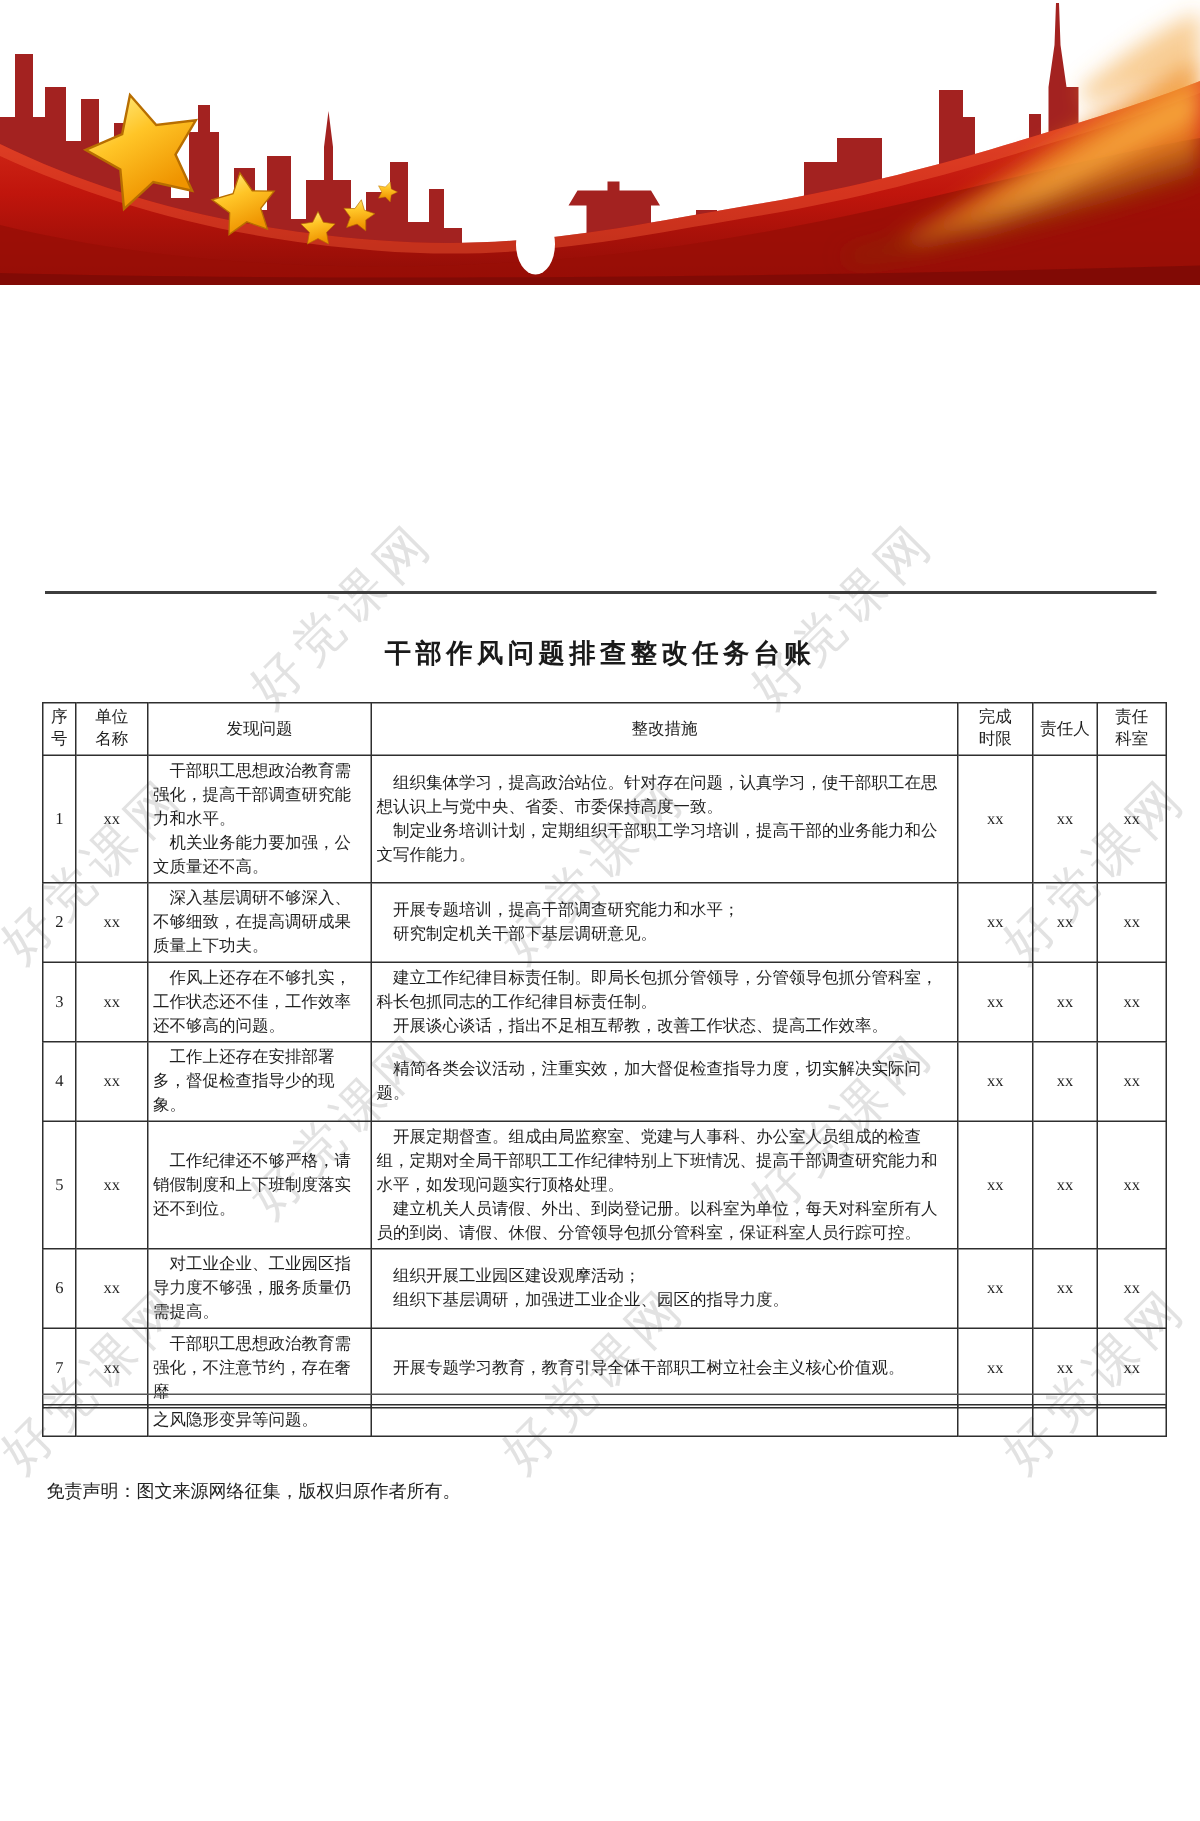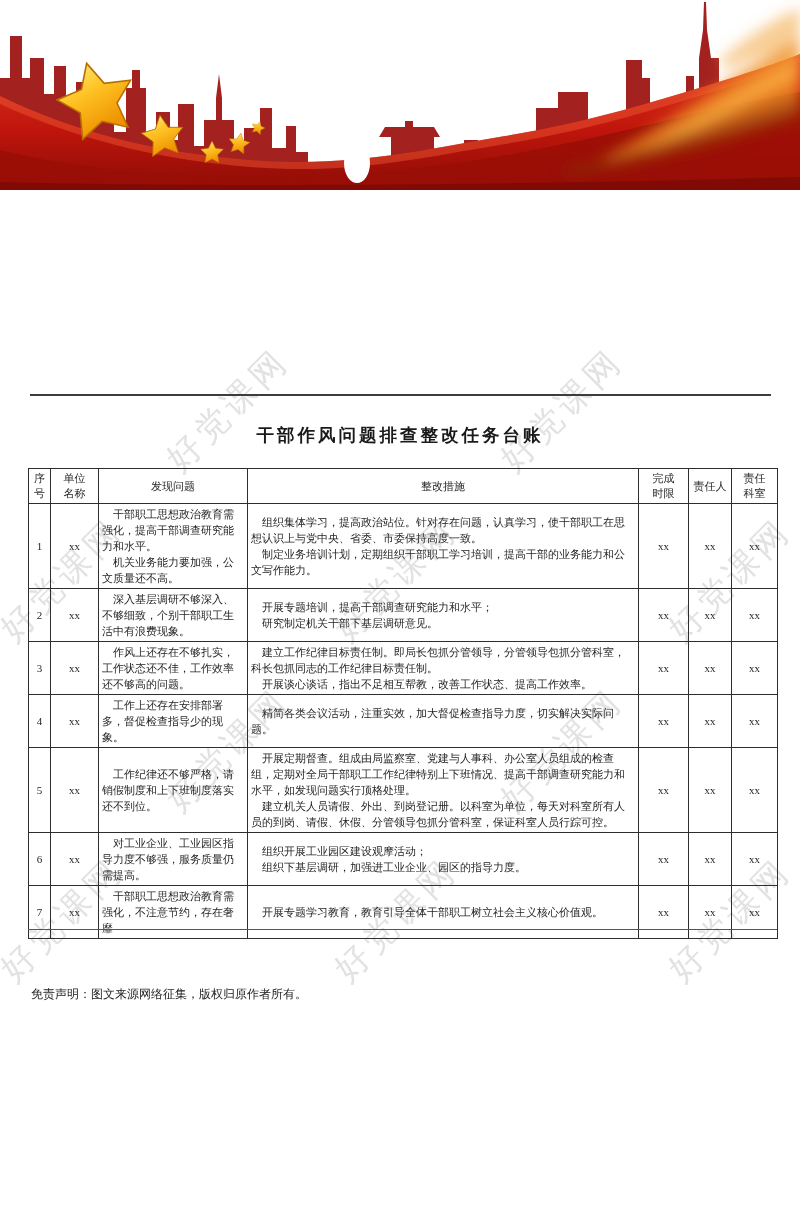--- a/index.html
+++ b/index.html
@@ -153,21 +153,21 @@
           </td>
           <td class="center">xx</td>
           <td class="center">xx</td>
           <td class="center">xx</td>
         </tr>
 
         <tr class="h2">
           <td class="center">2</td>
           <td class="center">xx</td>
           <td class="textcell">
-            <p>深入基层调研不够深入、不够细致，个别干部职工生活中有浪费现象。</p>
+            <p>深入基层调研不够深入、不够细致，在提高调研成果质量上下功夫。</p>
           </td>
           <td class="textcell">
             <p>开展专题培训，提高干部调查研究能力和水平；</p>
             <p>研究制定机关干部下基层调研意见。</p>
           </td>
           <td class="center">xx</td>
           <td class="center">xx</td>
           <td class="center">xx</td>
         </tr>
 
@@ -240,18 +240,42 @@
             <p>开展专题学习教育，教育引导全体干部职工树立社会主义核心价值观。</p>
           </td>
           <td class="center">xx</td>
           <td class="center">xx</td>
           <td class="center">xx</td>
         </tr>
       </tbody>
     </table>
 
     <div class="pagebreak-line"></div>
+    <table class="cont-table">
+      <colgroup>
+        <col class="col-seq">
+          <col class="col-unit">
+          <col class="col-prob">
+          <col class="col-meas">
+        <col class="col-dl">
+          <col class="col-pers">
+          <col class="col-dept">
+      </colgroup>
+      <tbody>
+        <tr>
+          <td class="center"></td>
+          <td class="center"></td>
+          <td class="textcell">
+            <p>之风隐形变异等问题。</p>
+          </td>
+          <td class="textcell"></td>
+          <td class="center"></td>
+          <td class="center"></td>
+          <td class="center"></td>
+        </tr>
+      </tbody>
+    </table>
 
     <div class="disclaimer">
       <p>免责声明：图文来源网络征集，版权归原作者所有。</p>
     </div>
   </div>
 </div>
 
 </body></html>

